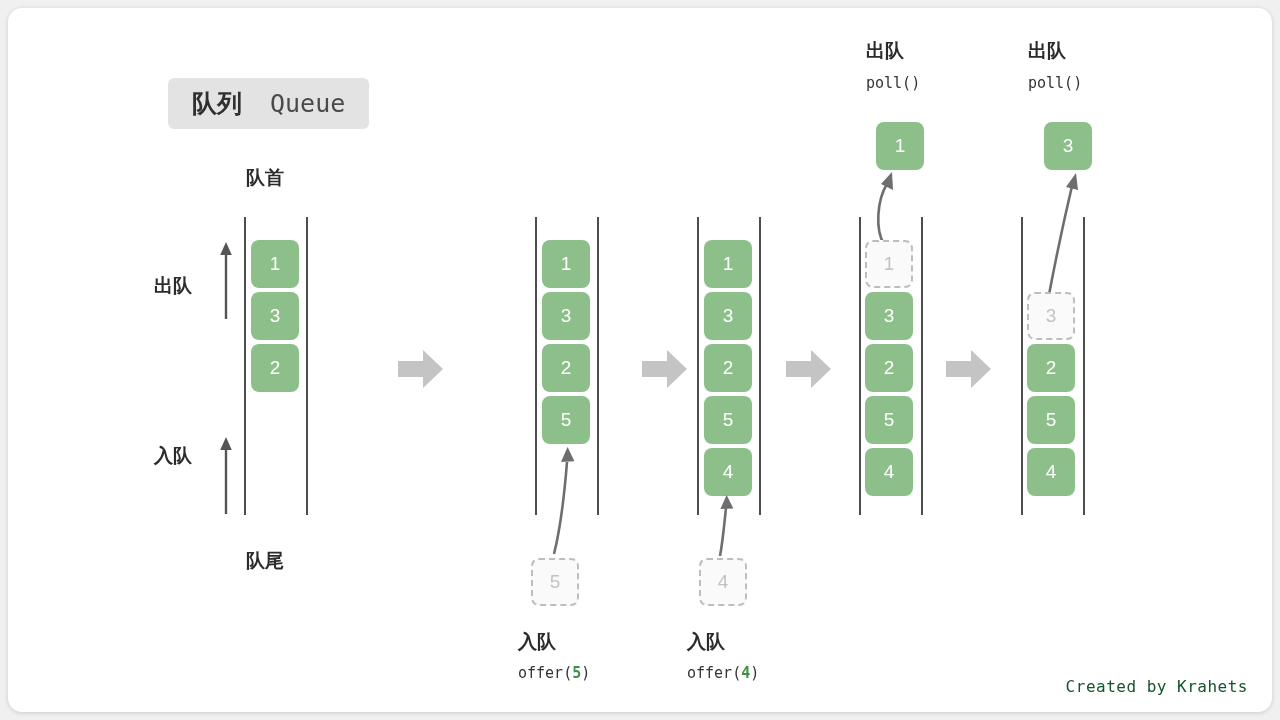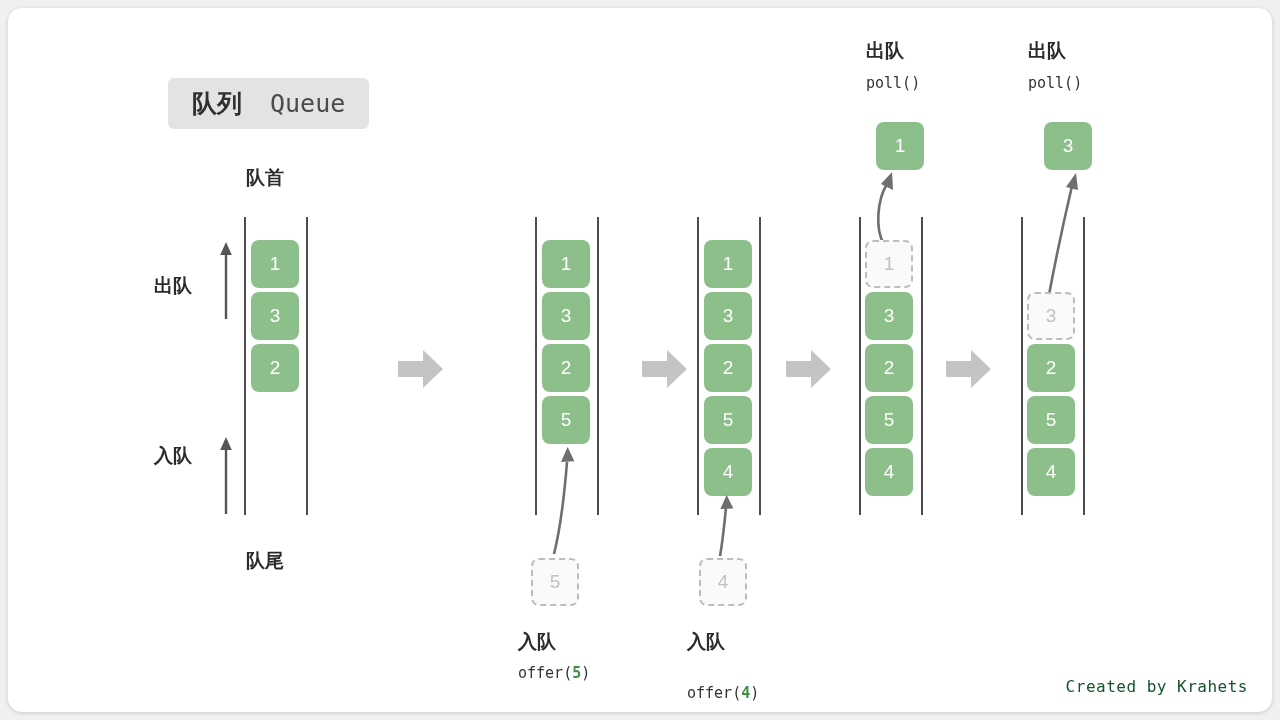--- a/index.html
+++ b/index.html
@@ -140,21 +140,21 @@
   <div class="abs box" style="left:696px;top:336px;">2</div>
   <div class="abs box" style="left:696px;top:388px;">5</div>
   <div class="abs box" style="left:696px;top:440px;">4</div>
 
   <svg class="abs curve" style="left:690px;top:482px;width:70px;height:70px;" viewBox="0 0 70 70">
     <path d="M22,66 C25,50 26,36 28,18" fill="none" stroke="#6e6e6e" stroke-width="2.6"></path>
     <polygon points="28.6,5 22.4,19 35.4,18.6" fill="#6e6e6e"></polygon>
   </svg>
   <div class="abs box ghost" style="left:691px;top:550px;">4</div>
   <div class="abs cn-label" style="left:679px;top:622px;">入队</div>
-  <div class="abs mono-label" style="left:679px;top:656px;margin-top:20px;"><span>offer(</span><span class="arg">4</span><span>)</span></div>
+  <div class="abs mono-label" style="left:679px;top:656px;"><span>offer(</span><span class="arg">4</span><span>)</span></div>
 
   <svg class="abs step-arrow" style="left:778px;top:340px;" viewBox="0 0 46 42">
     <polygon points="0,13 25,13 25,2 45,21 25,40 25,29 0,29" fill="#c4c4c4"></polygon>
   </svg>
 
   <div class="abs cn-label" style="left:858px;top:31px;">出队</div>
   <div class="abs mono-label" style="left:858px;top:66px;">poll()</div>
   <div class="abs box" style="left:868px;top:114px;">1</div>
 
   <svg class="abs curve" style="left:845px;top:160px;width:80px;height:80px;" viewBox="0 0 80 80">

